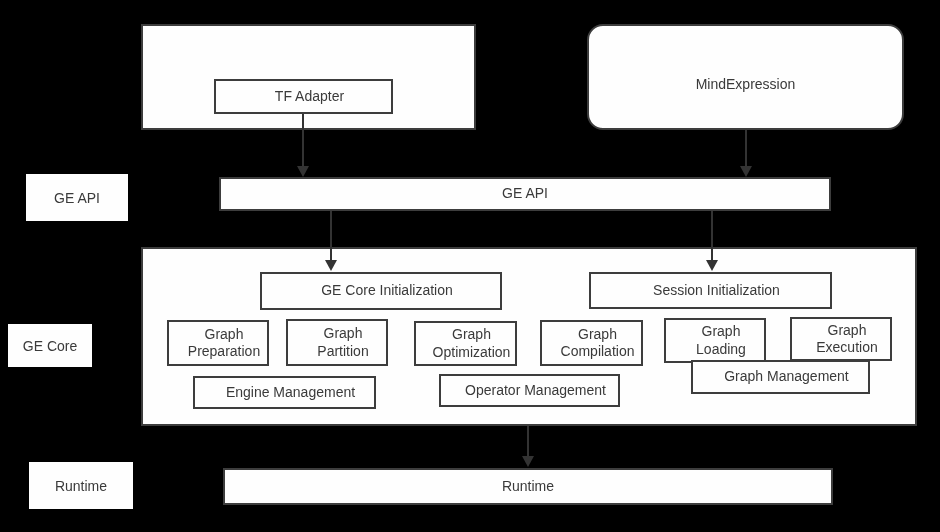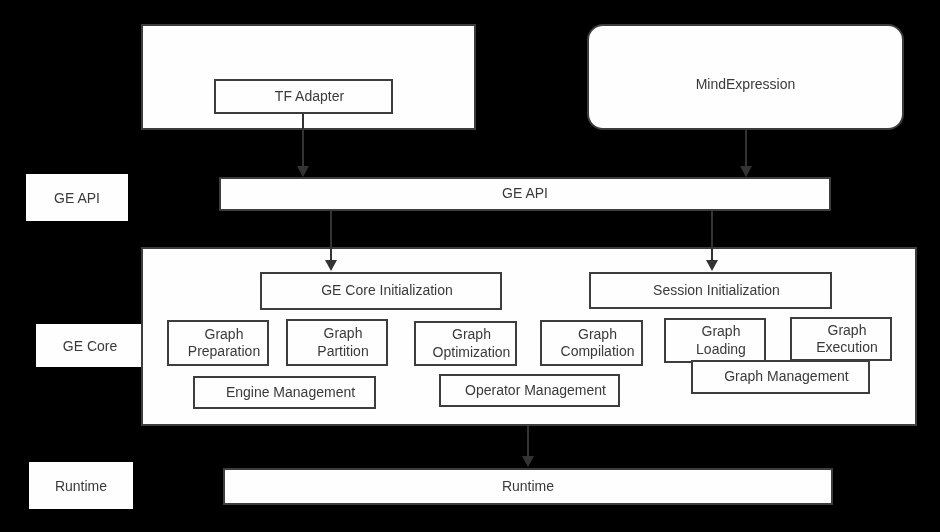--- a/index.html
+++ b/index.html
@@ -56,21 +56,21 @@
     border-right:6px solid transparent;
     border-top:11px solid var(--arrow);
   }
 </style>
 </head>
 <body>
 
 <div class="stage">
 
   <div class="side-label" style="left:26px;top:174px;width:102px;height:47px;">GE API</div>
-  <div class="side-label" style="left:36px;top:324px;width:108px;height:43px;">GE Core</div>
+  <div class="side-label" style="left:8px;top:324px;width:84px;height:43px;">GE Core</div>
   <div class="side-label" style="left:29px;top:462px;width:104px;height:47px;">Runtime</div>
 
   <div class="box container-box" style="left:141px;top:24px;width:335px;height:106px;"></div>
   <div class="float-label" style="left:141px;top:55px;width:335px;">Tensorflow</div>
   <div class="box inner inner-box" style="left:214px;top:79px;width:179px;height:35px;">TF Adapter</div>
 
   <div class="box container-box" style="left:587px;top:24px;width:317px;height:106px;padding-top:16px;border-radius:16px;">MindExpression</div>
 
   <div class="box" style="left:219px;top:177px;width:612px;height:34px;">GE API</div>
 

